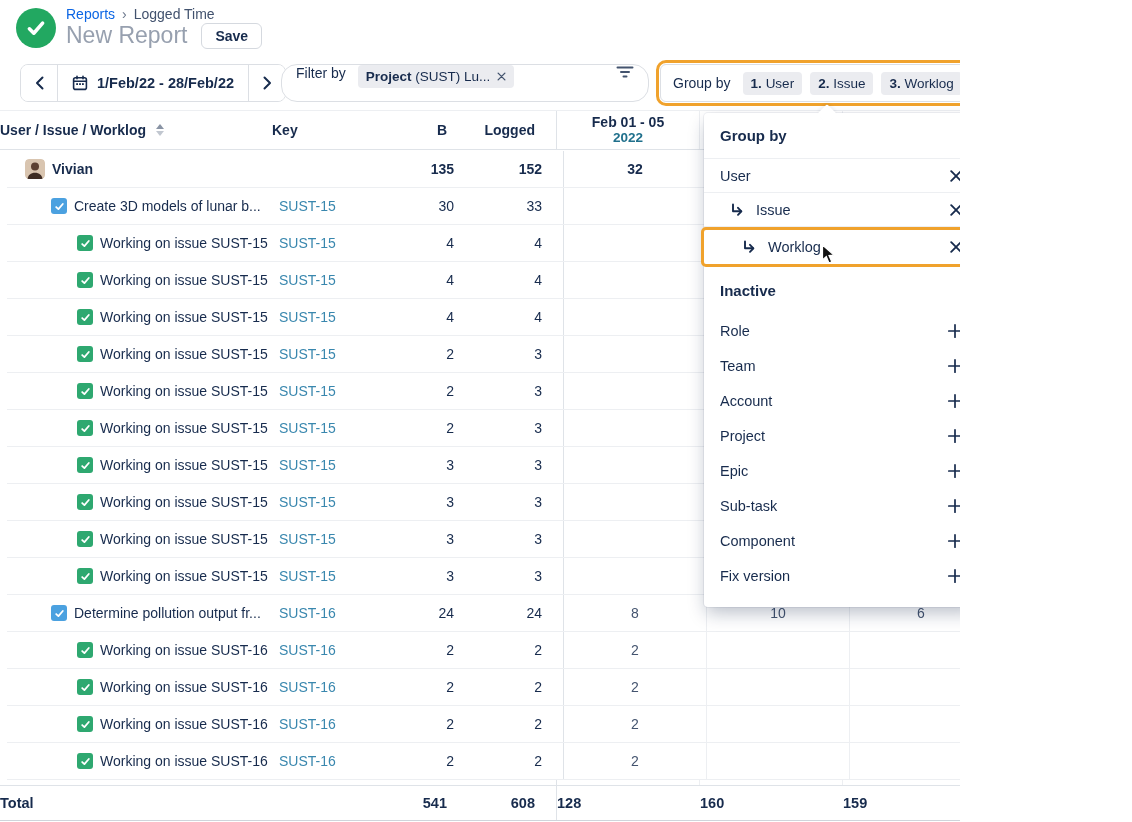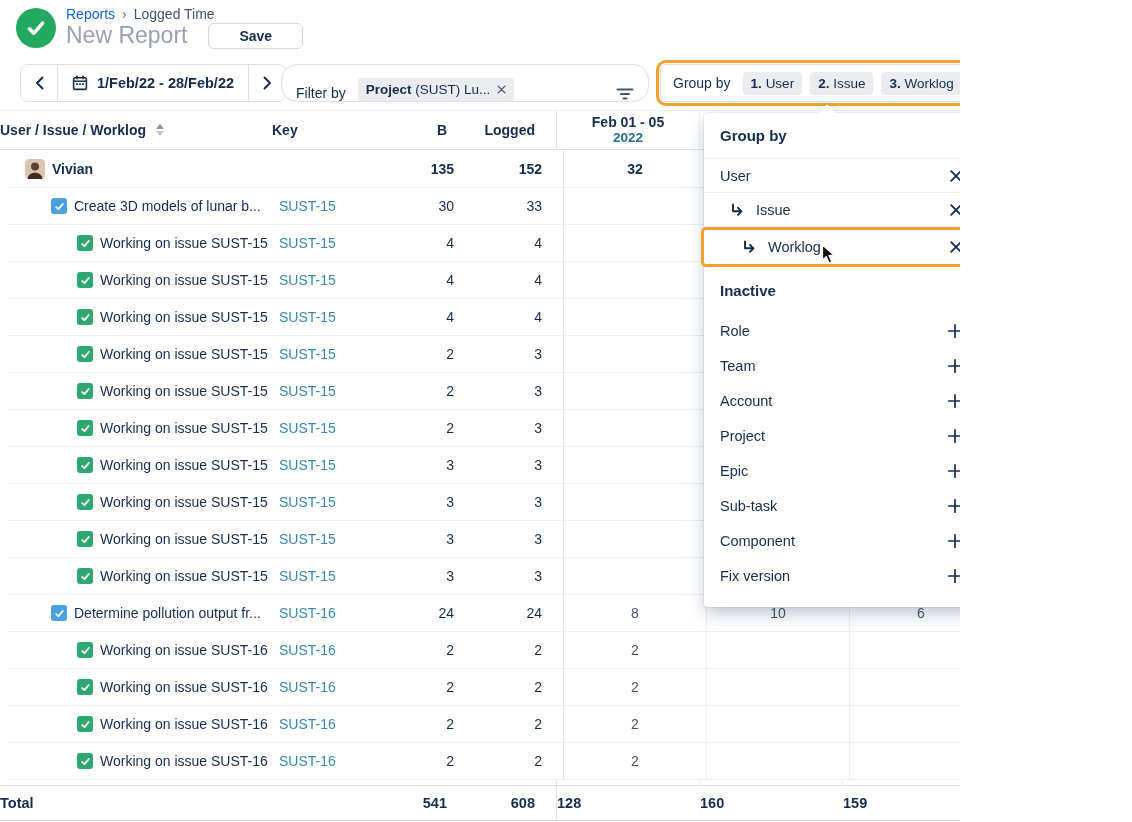--- a/index.html
+++ b/index.html
@@ -9,33 +9,33 @@
 
   
   .logo { position:absolute; left:16px; top:8px; width:40px; height:40px; border-radius:50%;
           background:#22A861; display:flex; align-items:center; justify-content:center; }
   .crumbs { position:absolute; left:66px; top:6px; font-size:14px; display:flex; gap:7px; align-items:center; }
   .crumb-link { color:#0C66E4; cursor:pointer; }
   .crumb-sep { color:#6B778C; }
   .crumb-cur { color:#42526E; }
   .title-row { position:absolute; left:66px; top:22px; display:flex; align-items:center; gap:14px; }
   .page-title { font-size:23px; font-weight:500; color:#97A0AF; }
-  .save-btn { border:1px solid #D5D9DF; background:#fff; border-radius:6px; padding:4px 30px;
-              font-size:14px; font-weight:700; color:#172B4D; cursor:pointer; font-family:inherit;margin-left:7px; }
+  .save-btn { border:1px solid #D5D9DF; background:#fff; border-radius:6px; padding:4px 13px;
+              font-size:14px; font-weight:700; color:#172B4D; cursor:pointer; font-family:inherit; }
 
   
   .toolbar { position:absolute; left:0; top:60px; width:100%; height:48px; }
   .date-group { position:absolute; left:20px; top:4px; height:38px; display:flex; align-items:stretch;
                 border:1px solid #DCDFE4; border-radius:8px; background:#fff; overflow:hidden; }
   .nav-btn { width:36px; display:flex; align-items:center; justify-content:center; background:#fff; border:none; cursor:pointer; }
   .date-btn { display:flex; align-items:center; gap:9px; padding:0 14px; border:none; background:#fff;
               border-left:1px solid #DCDFE4; border-right:1px solid #DCDFE4; cursor:pointer;
               font-family:inherit; font-size:14.5px; font-weight:700; color:#172B4D; }
   .filter-group { position:absolute; left:281px; top:4px; width:368px; height:38px; border:1px solid #DCDFE4;
-                  border-radius:16px; display:flex; align-items:flex-end; gap:12px; padding:0 14px; background:#fff; }
+                  border-radius:16px; display:flex; align-items:flex-start; gap:12px; padding:0 14px; background:#fff; }
   .tool-label { font-size:14px; color:#172B4D; }
   .chip { background:#EBECF0; border-radius:4px; padding:4px 8px; font-size:13.5px; display:flex;
           align-items:center; gap:7px; color:#172B4D; cursor:pointer; white-space:nowrap; }
   .chip b { font-weight:700; }
   .spacer { flex:1; }
   .icon-btn { background:none; border:none; cursor:pointer; display:flex; align-items:center; }
 
   .group-callout { position:absolute; left:656px; top:0px; width:374px; height:46px; border:3px solid #F0A22C;
                    border-radius:10px; padding:1px; background:#fff; }
   .group-box { height:100%; border:1px solid #DCDFE4; border-radius:6px; display:flex; align-items:center;

